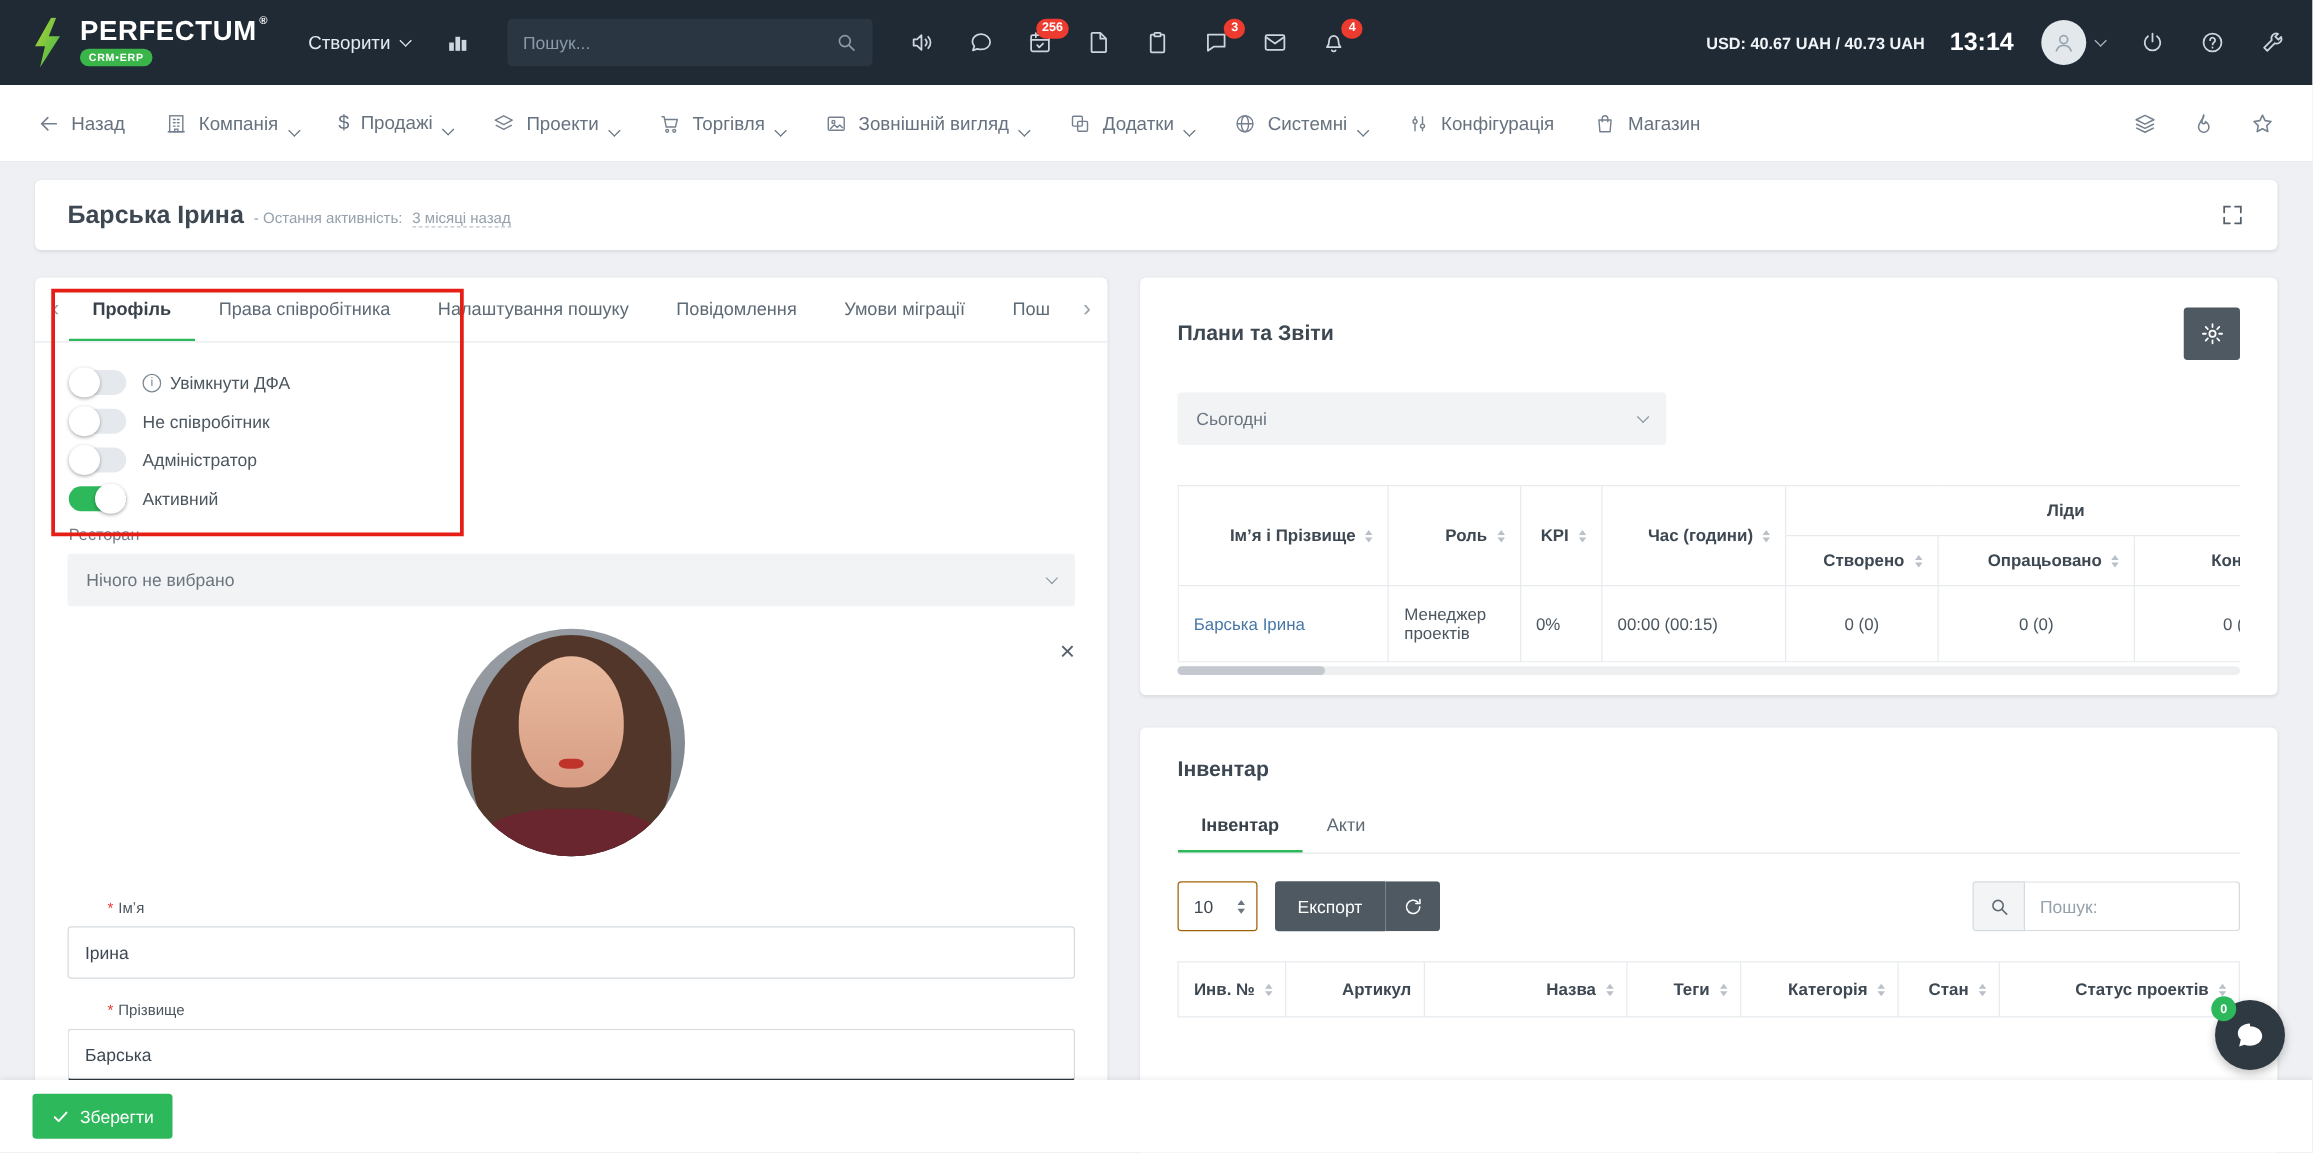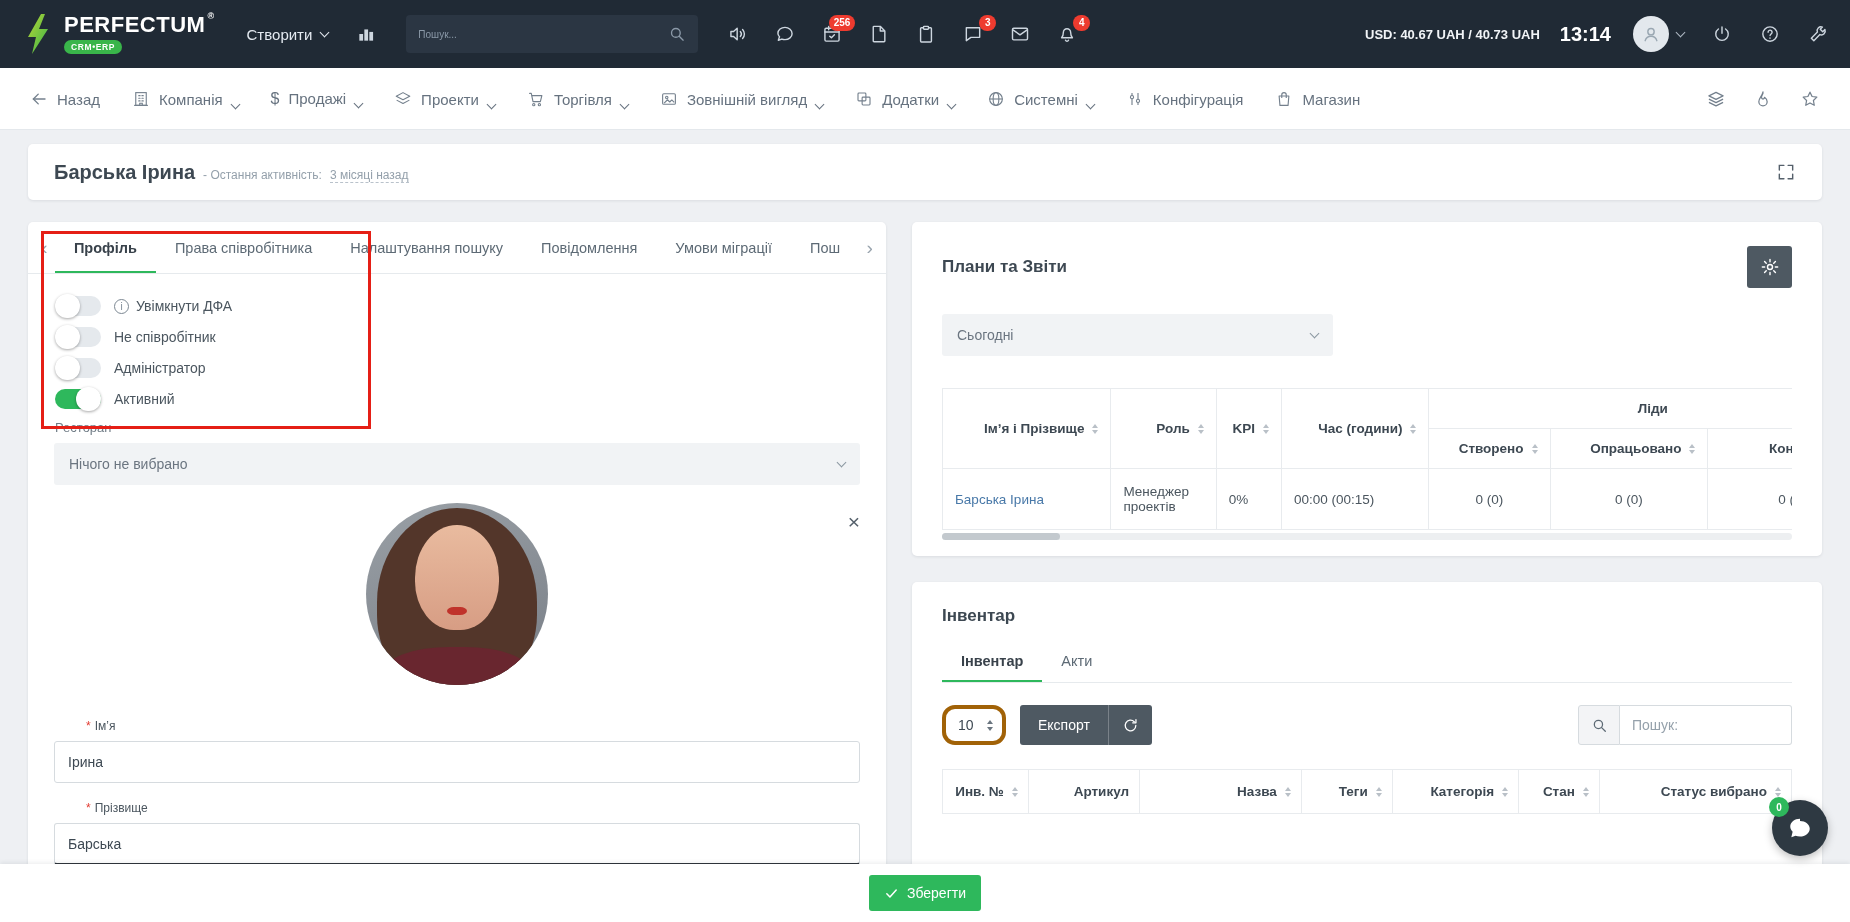--- a/index.html
+++ b/index.html
@@ -17,21 +17,21 @@
   .brand { display:flex; align-items:center; gap:10px; cursor:pointer; }
   .bolt { width:32px; height:40px; display:block; }
   .brand-name { font-size:22px; font-weight:bold; color:#fff; letter-spacing:.5px; line-height:1; display:flex; gap:2px; }
   .brand-name sup { font-size:9px; margin-top:-2px; }
   .brand-sub { display:inline-block; background:#39b54a; color:#fff; font-size:8.5px; font-weight:bold;
                padding:2px 7px; border-radius:8px; letter-spacing:.6px; margin-top:3px; }
   .create { display:flex; align-items:center; gap:9px; font-size:15px; color:#e4eaf1; cursor:pointer; margin-left:32px; }
   .icon-btn { background:none; border:none; color:#cdd6df; cursor:pointer; display:flex; align-items:center; position:relative; padding:0; }
   .stats-btn { margin-left:28px; }
   .search { display:flex; align-items:center; background:#2b3643; border-radius:4px; height:38px; width:292px; padding:0 12px; margin-left:30px; }
-  .search input { flex:1; background:transparent; border:none; outline:none; color:#d946ef; font-size:10px; font-family:inherit; }
+  .search input { flex:1; background:transparent; border:none; outline:none; color:#d946ef; font-size:14px; font-family:inherit; }
   .search input::placeholder { color:#8b99a8; }
   .search .ic { color:#8b99a8; width:18px; height:18px; }
   .top-icons { display:flex; align-items:center; gap:27px; margin-left:30px; }
   .badge { position:absolute; top:-9px; right:-13px; background:#ee3b2f; color:#fff; font-size:10px; font-weight:bold;
            border-radius:9px; padding:2px 5px; min-width:17px; text-align:center; line-height:1.2; }
   .currency { margin-left:auto; font-size:13px; font-weight:bold; color:#f1f4f7; white-space:nowrap; }
   .clock { font-size:20px; color:#fff; margin-left:20px;font-weight:bold; }
   .avatar-wrap { display:flex; align-items:center; gap:8px; margin-left:22px; cursor:pointer; color:#aeb9c4; }
   .avatar-sm { width:36px; height:36px; border-radius:50%; background:#e3e8ed; display:flex; align-items:center; justify-content:center; color:#9aa7b2; }
   .sys-icons { display:flex; align-items:center; gap:28px; margin-left:28px; }
@@ -119,41 +119,41 @@
   .sort .d { border-top:4px solid #b9c0c7; }
   .hscroll { height:7px; background:#edeff1; border-radius:4px; margin-top:3px; position:relative; }
   .hscroll .thumb { position:absolute; left:0; top:0; height:7px; width:118px; background:#c3c9ce; border-radius:4px; cursor:pointer; }
 
   
   .inv-card { padding:24px 30px 0; min-height:380px; }
   .inv-tabs { display:flex; border-bottom:1px solid #e6eaed; margin-top:14px; }
   .inv-tab { padding:13px 19px; font-size:14.5px; color:#5d6a75; cursor:pointer; }
   .inv-tab.active { color:#39424b; font-weight:bold; box-shadow:inset 0 -2px 0 #2eb85c; }
   .inv-controls { display:flex; align-items:center; margin-top:22px; }
-  .pagesize { width:64px; height:40px; border:4px solid #a16207; border-radius:13px; display:flex; align-items:center;
+  .pagesize { width:64px; height:40px; border:1px solid #a16207; border-radius:3px; display:flex; align-items:center;
               justify-content:space-between; padding:0 9px 0 12px; font-size:14px; color:#3d4852; cursor:pointer; background:#fff; }
   .spin { display:flex; flex-direction:column; gap:3px; }
   .spin .u { border-bottom-color:#6a757f; }
   .spin .d { border-top-color:#6a757f; }
   .export-btn { margin-left:14px; height:40px; background:#4e5962; color:#fff; border:none; border-radius:3px 0 0 3px;
                 padding:0 18px; font-size:14px; cursor:pointer; font-family:inherit; }
   .refresh-btn { height:40px; width:44px; background:#4e5962; border:none; border-left:1px solid rgba(255,255,255,.25);
                  border-radius:0 3px 3px 0; color:#fff; display:flex; align-items:center; justify-content:center; cursor:pointer; }
   .inv-search { margin-left:auto; display:flex; align-items:center; }
   .search-btn { width:42px; height:40px; background:#f3f4f6; border:1px solid #d6dbdf; border-radius:3px 0 0 3px;
                 display:flex; align-items:center; justify-content:center; color:#5d6a75; cursor:pointer; }
   .inv-search input { width:172px; height:40px; border:1px solid #d6dbdf; border-left:none; border-radius:0 3px 3px 0;
                       padding:0 12px; font-size:14px; color:#3d4852; outline:none; font-family:inherit; background:#fff; }
   .inv-search input::placeholder { color:#95a1ab; }
   table.itable { margin-top:24px; width:100%; border-collapse:collapse; font-size:13.5px; table-layout:fixed; }
   .itable th { border:1px solid #e8ebee; padding:14px 10px; text-align:left; color:#3d4852; font-weight:bold; background:#fff; }
 
   
   .footer { position:absolute; left:0; bottom:0; width:100%; height:58px; background:#fff;
-            box-shadow:0 -1px 5px rgba(20,30,40,.09); display:flex; align-items:center; justify-content:center;
+            box-shadow:0 -1px 5px rgba(20,30,40,.09); display:flex; align-items:center; justify-content:flex-start;
             padding:0 26px; z-index:40; }
   .save-btn { height:36px; background:#2eb85c; color:#fff; border:none; border-radius:3px; padding:0 15px;
               font-size:14px; display:flex; align-items:center; gap:8px; cursor:pointer; font-family:inherit; }
   .save-btn .ic { width:15px; height:15px; }
   .chat-float { position:absolute; right:22px; bottom:66px; width:56px; height:56px; border-radius:50%; background:#2e3942;
                 display:flex; align-items:center; justify-content:center; z-index:50; cursor:pointer;
                 box-shadow:0 3px 8px rgba(0,0,0,.25); color:#fff; }
   .chat-float .ic { width:26px; height:26px; }
   .chat-badge { position:absolute; top:-3px; left:-3px; width:20px; height:20px; border-radius:50%; background:#2eb85c;
                 color:#fff; font-size:10px; font-weight:bold; display:flex; align-items:center; justify-content:center; }
@@ -795,21 +795,21 @@
                 <span class="thx">
                   <span>Стан</span>
                   <span class="sort">
                     <i class="u"></i>
                     <i class="d"></i>
                   </span>
                 </span>
               </th>
             <th>
                 <span class="thx">
-                  <span>Статус вибрано</span>
+                  <span>Статус проектів</span>
                   <span class="sort">
                     <i class="u"></i>
                     <i class="d"></i>
                   </span>
                 </span>
               </th>
           </tr>
         </thead>
       </table>
     </section>

